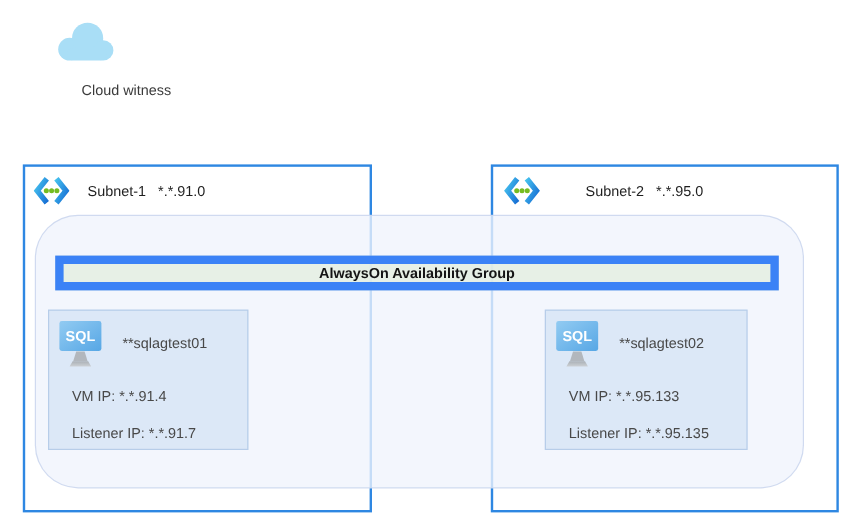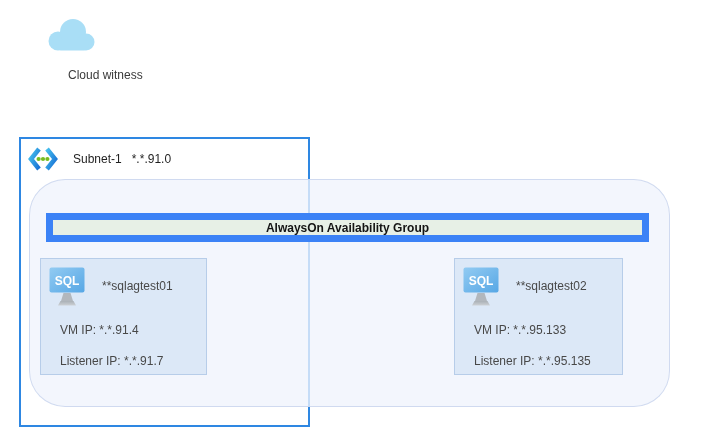--- a/index.html
+++ b/index.html
@@ -92,20 +92,33 @@
         <path d="M19 3 L27 13 L19 23" fill="none" stroke="url(#chevGrad)" stroke-width="4.6"></path>
         <circle cx="10.6" cy="13" r="2.1" fill="#76bc21"></circle>
         <circle cx="15" cy="13" r="2.1" fill="#76bc21"></circle>
         <circle cx="19.4" cy="13" r="2.1" fill="#76bc21"></circle>
       </svg>
       <span class="subnet-name">Subnet-1</span>
       <span class="subnet-cidr">*.*.91.0</span>
     </div>
   </div>
 
+  <div class="subnet subnet-2">
+    <div class="subnet-header">
+      <svg class="subnet-icon" viewBox="0 0 30 26">
+        <path d="M11 3 L3 13 L11 23" fill="none" stroke="url(#chevGrad)" stroke-width="4.6"></path>
+        <path d="M19 3 L27 13 L19 23" fill="none" stroke="url(#chevGrad)" stroke-width="4.6"></path>
+        <circle cx="10.6" cy="13" r="2.1" fill="#76bc21"></circle>
+        <circle cx="15" cy="13" r="2.1" fill="#76bc21"></circle>
+        <circle cx="19.4" cy="13" r="2.1" fill="#76bc21"></circle>
+      </svg>
+      <span class="subnet-name">Subnet-2</span>
+      <span class="subnet-cidr">*.*.95.0</span>
+    </div>
+  </div>
 
   <div class="cluster"></div>
 
   <div class="ag-bar">
     <span class="ag-label">AlwaysOn Availability Group</span>
   </div>
 
   <div class="vm vm-1">
     <svg class="sql-icon" viewBox="0 0 36 42">
       <rect x="0.5" y="0.5" width="35" height="25" rx="2" fill="url(#screenGrad)"></rect>

